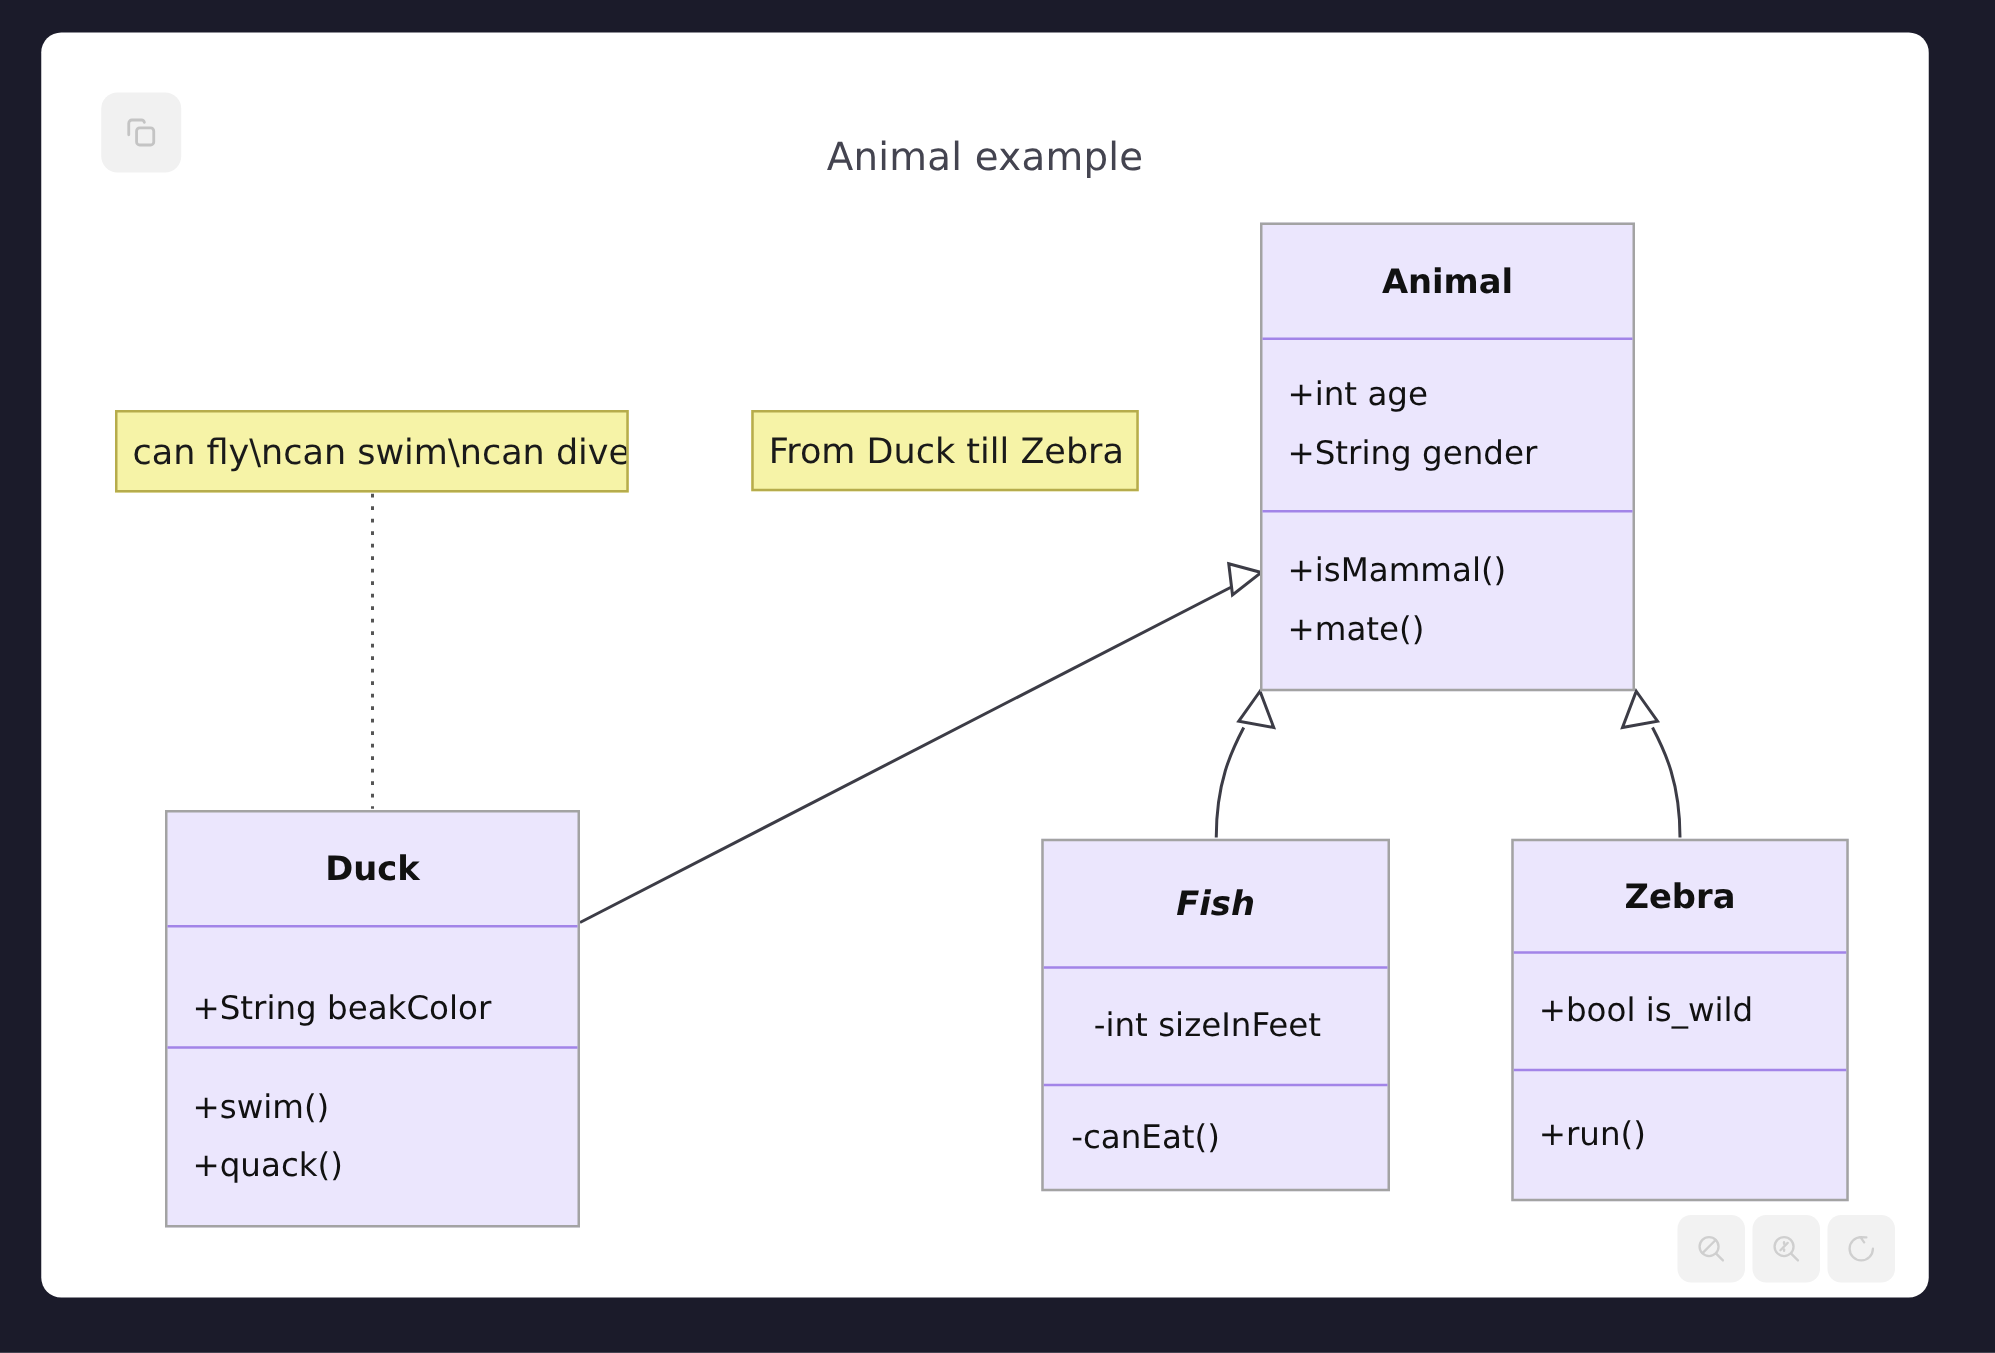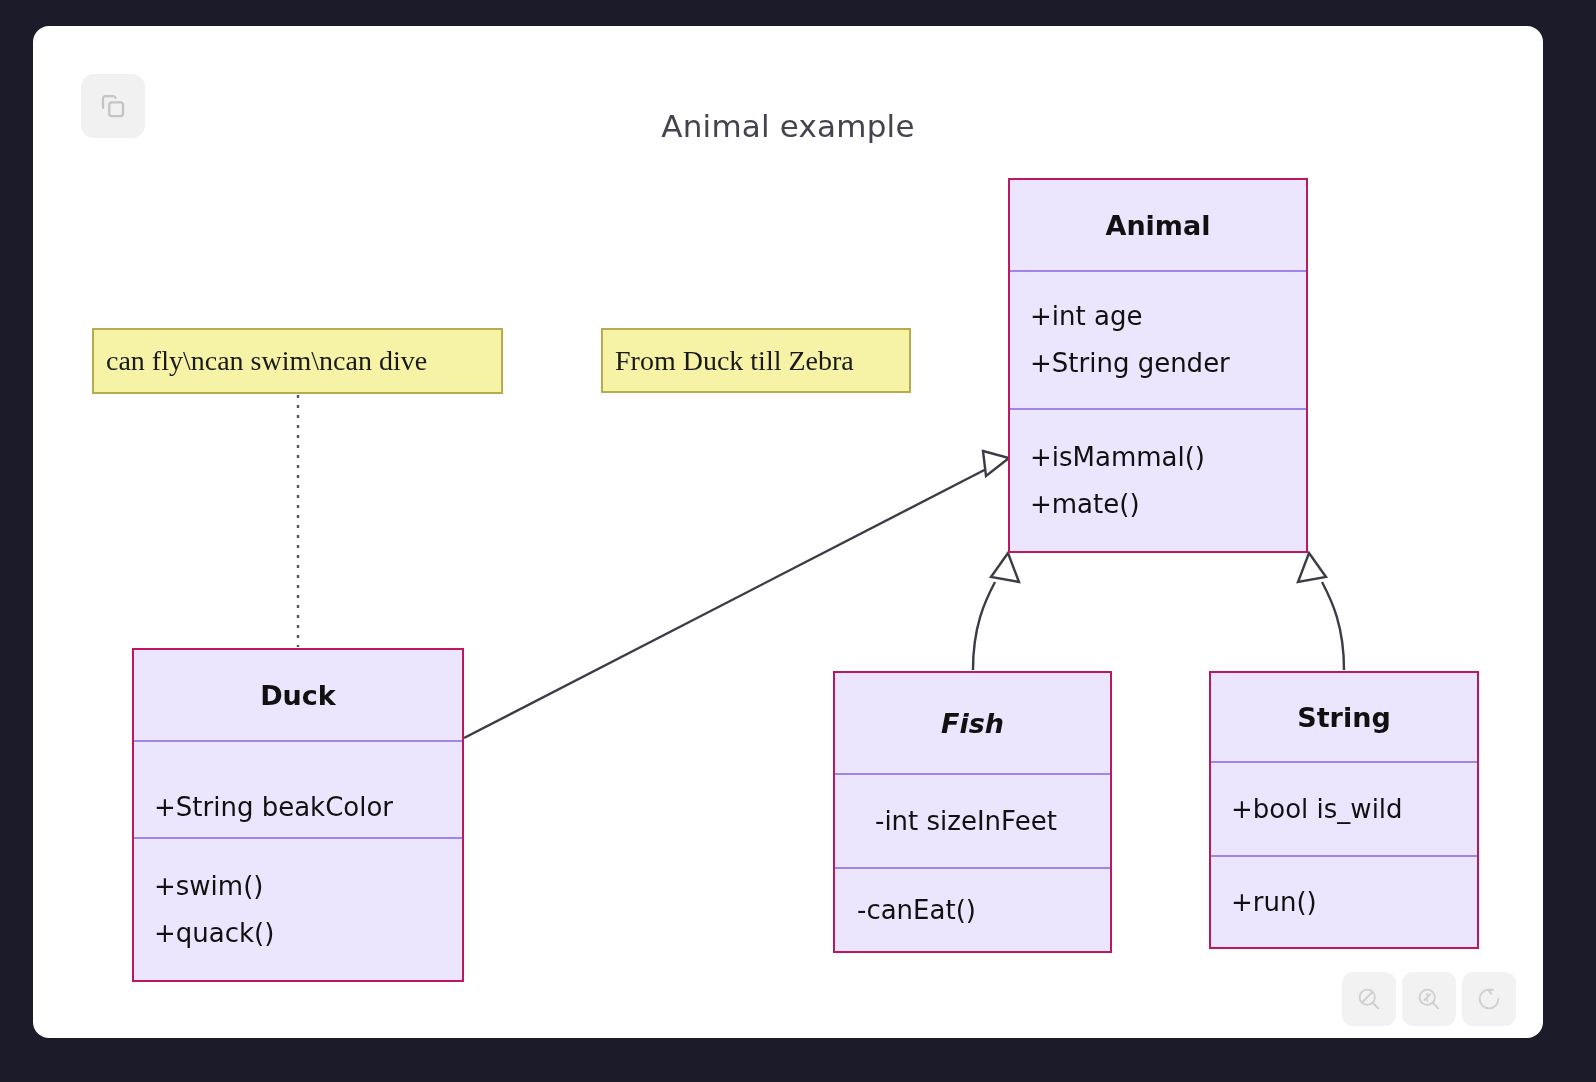--- a/index.html
+++ b/index.html
@@ -51,21 +51,21 @@
   #edges {
     position: absolute;
     left: 0; top: 0;
     width: 1510px; height: 1012px;
     pointer-events: none;
   }
   
   .cls {
     position: absolute;
     background: #ebe6fd;
-    border: 2px solid #be185d;
+    border: 2px solid #a3a3a3;
     display: flex;
     flex-direction: column;
   }
   .cls-title {
     font-size: 27px;
     font-weight: bold;
     color: #111111;
     text-align: center;
     display: flex; align-items: center; justify-content: center;
     border-bottom: 2px solid #a284e8;
@@ -95,31 +95,30 @@
   #cls-duck .sec-meths { height: 143px; }
   
   #cls-fish { left: 800px; top: 645px; width: 279px; }
   #cls-fish .cls-title { height: 102px; font-style: italic; }
   #cls-fish .sec-attrs { height: 92px; padding-left: 40px; }
   #cls-fish .sec-meths { height: 84px; padding-left: 22px; }
   
   #cls-zebra { left: 1176px; top: 645px; width: 270px; }
   #cls-zebra .cls-title { height: 90px; }
   #cls-zebra .sec-attrs { height: 92px; }
-  #cls-zebra .sec-meths { height: 92px; }
+  #cls-zebra .sec-meths { height: 104px; }
   
   .note {
     position: absolute;
     background: #f6f3a7;
     border: 2px solid #b6ac4c;
     display: flex;
     align-items: center;
     padding-left: 12px;
     overflow: hidden;
-    font-family: Liberation Serif, serif;
   }
   .note-text {
     font-size: 28px;
     color: #1a1a1a;
     white-space: nowrap;
   }
   #note-duck { left: 59px; top: 302px; width: 411px; height: 66px; }
   #note-range { left: 568px; top: 302px; width: 310px; height: 65px; }
   
   #view-controls {
@@ -204,21 +203,21 @@
       <div class="cls-title">Fish</div>
       <div class="cls-section sec-attrs">
         <div class="cls-row">-int sizeInFeet</div>
       </div>
       <div class="cls-section sec-meths">
         <div class="cls-row">-canEat()</div>
       </div>
     </div>
 
     <div class="cls" id="cls-zebra">
-      <div class="cls-title">String</div>
+      <div class="cls-title">Zebra</div>
       <div class="cls-section sec-attrs">
         <div class="cls-row">+bool is_wild</div>
       </div>
       <div class="cls-section sec-meths">
         <div class="cls-row">+run()</div>
       </div>
     </div>
 
     <div id="view-controls">
       <button class="vc-btn">

